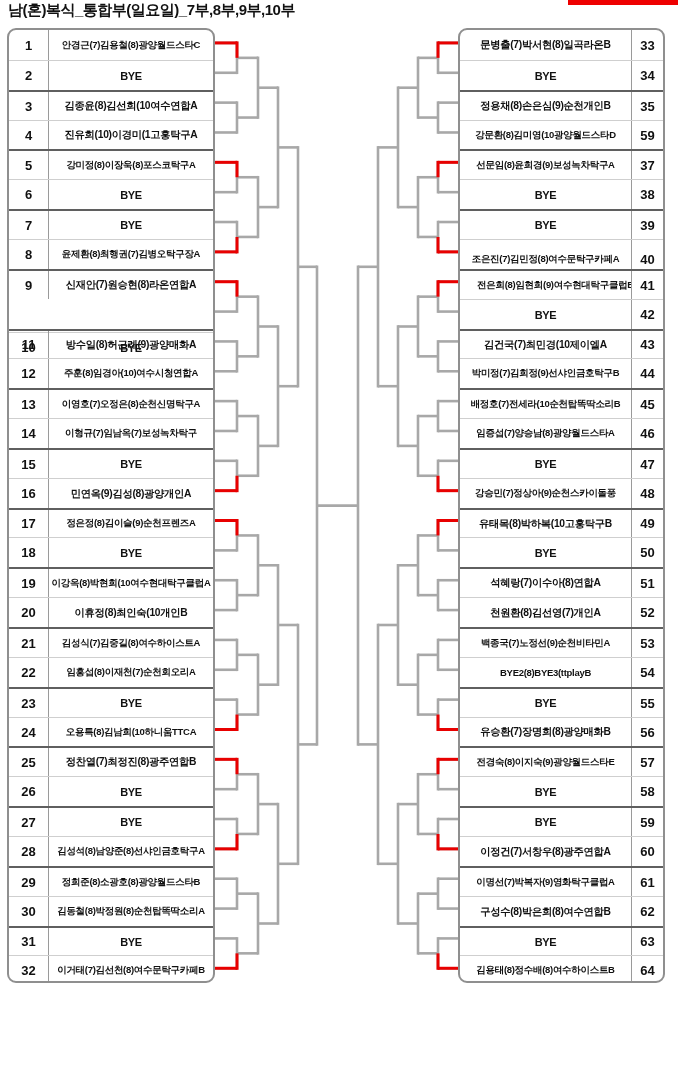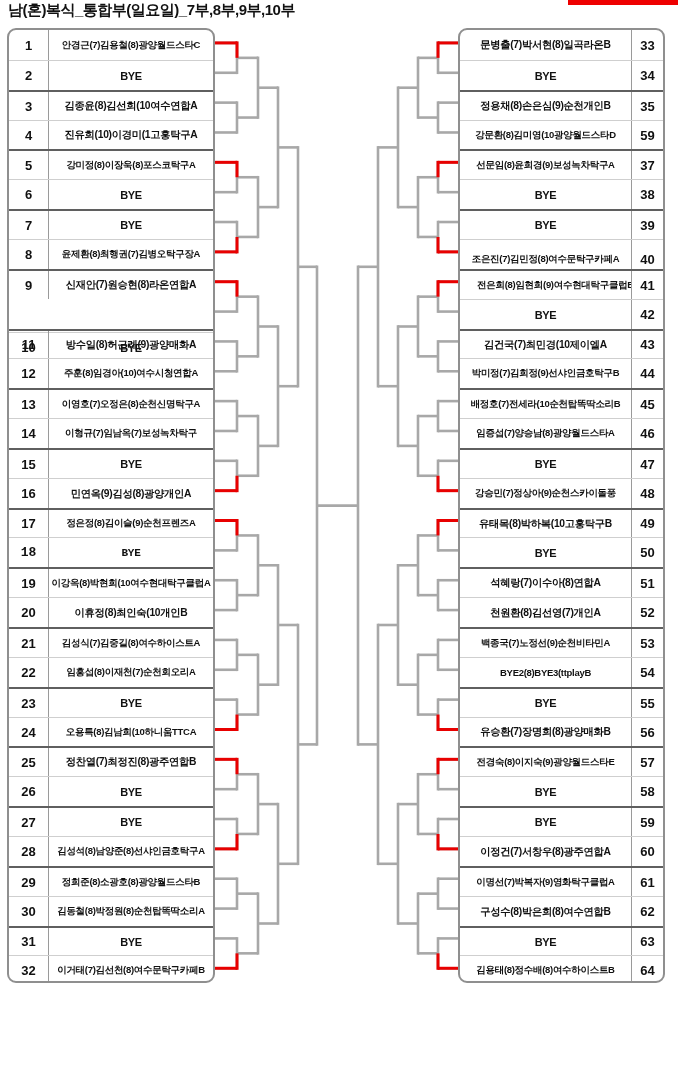--- a/index.html
+++ b/index.html
@@ -104,21 +104,21 @@
         <div class="namecell">BYE</div>
       </div>
       <div class="brow" style="top: 448px; height: 30px; border-top: 1px solid rgb(207, 207, 207);">
         <div class="ncell">16</div>
         <div class="namecell" style="font-size: 10.3px;">민연옥(9)김성(8)광양개인A</div>
       </div>
       <div class="brow" style="top: 478px; height: 29px; border-top: 2px solid rgb(95, 95, 95);">
         <div class="ncell">17</div>
         <div class="namecell" style="font-size: 9.5px;">정은정(8)김이슬(9)순천프렌즈A</div>
       </div>
-      <div class="brow" style="top: 507px; height: 30px; border-top: 1px solid rgb(207, 207, 207); font-family: Liberation Mono, monospace;">
+      <div class="brow" style="top: 507px; height: 30px; border-top: 1px solid rgb(207, 207, 207);">
         <div class="ncell">18</div>
         <div class="namecell">BYE</div>
       </div>
       <div class="brow" style="top: 537px; height: 30px; border-top: 2px solid rgb(95, 95, 95);">
         <div class="ncell">19</div>
         <div class="namecell" style="font-size: 9.5px;">이강옥(8)박현희(10여수현대탁구클럽A</div>
       </div>
       <div class="brow" style="top: 567px; height: 30px; border-top: 1px solid rgb(207, 207, 207);">
         <div class="ncell">20</div>
         <div class="namecell" style="font-size: 10.3px;">이휴정(8)최인숙(10개인B</div>

